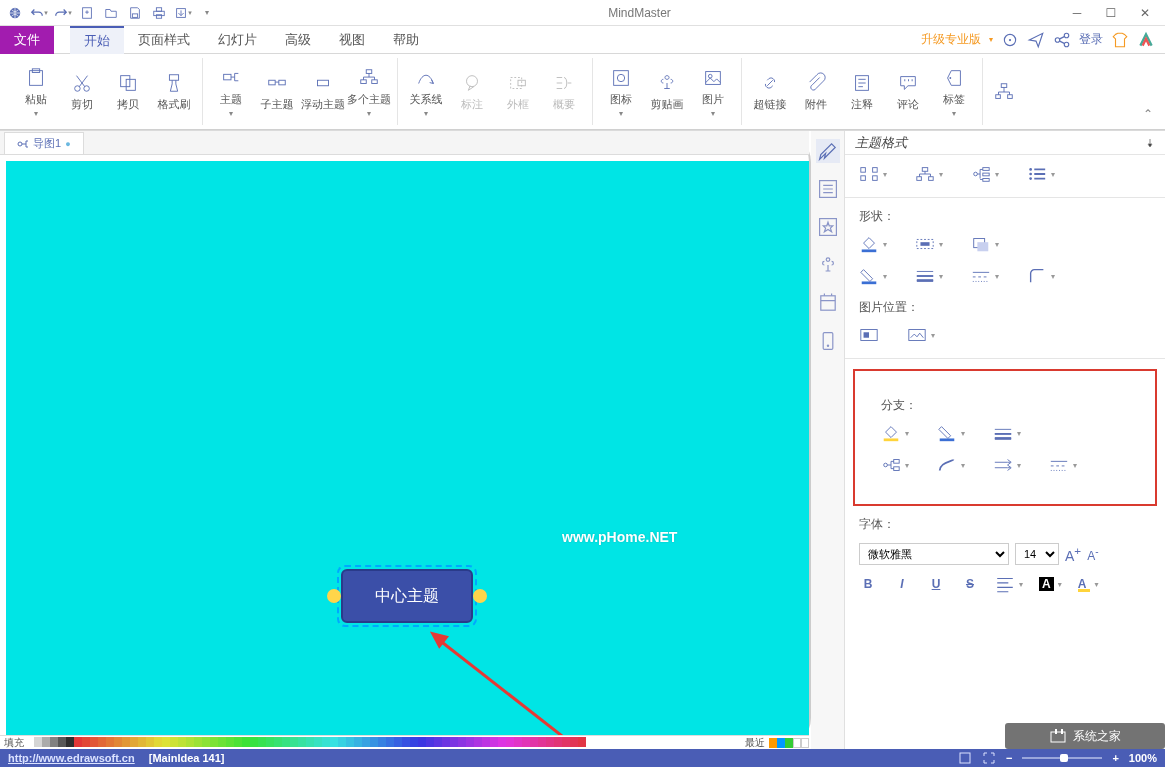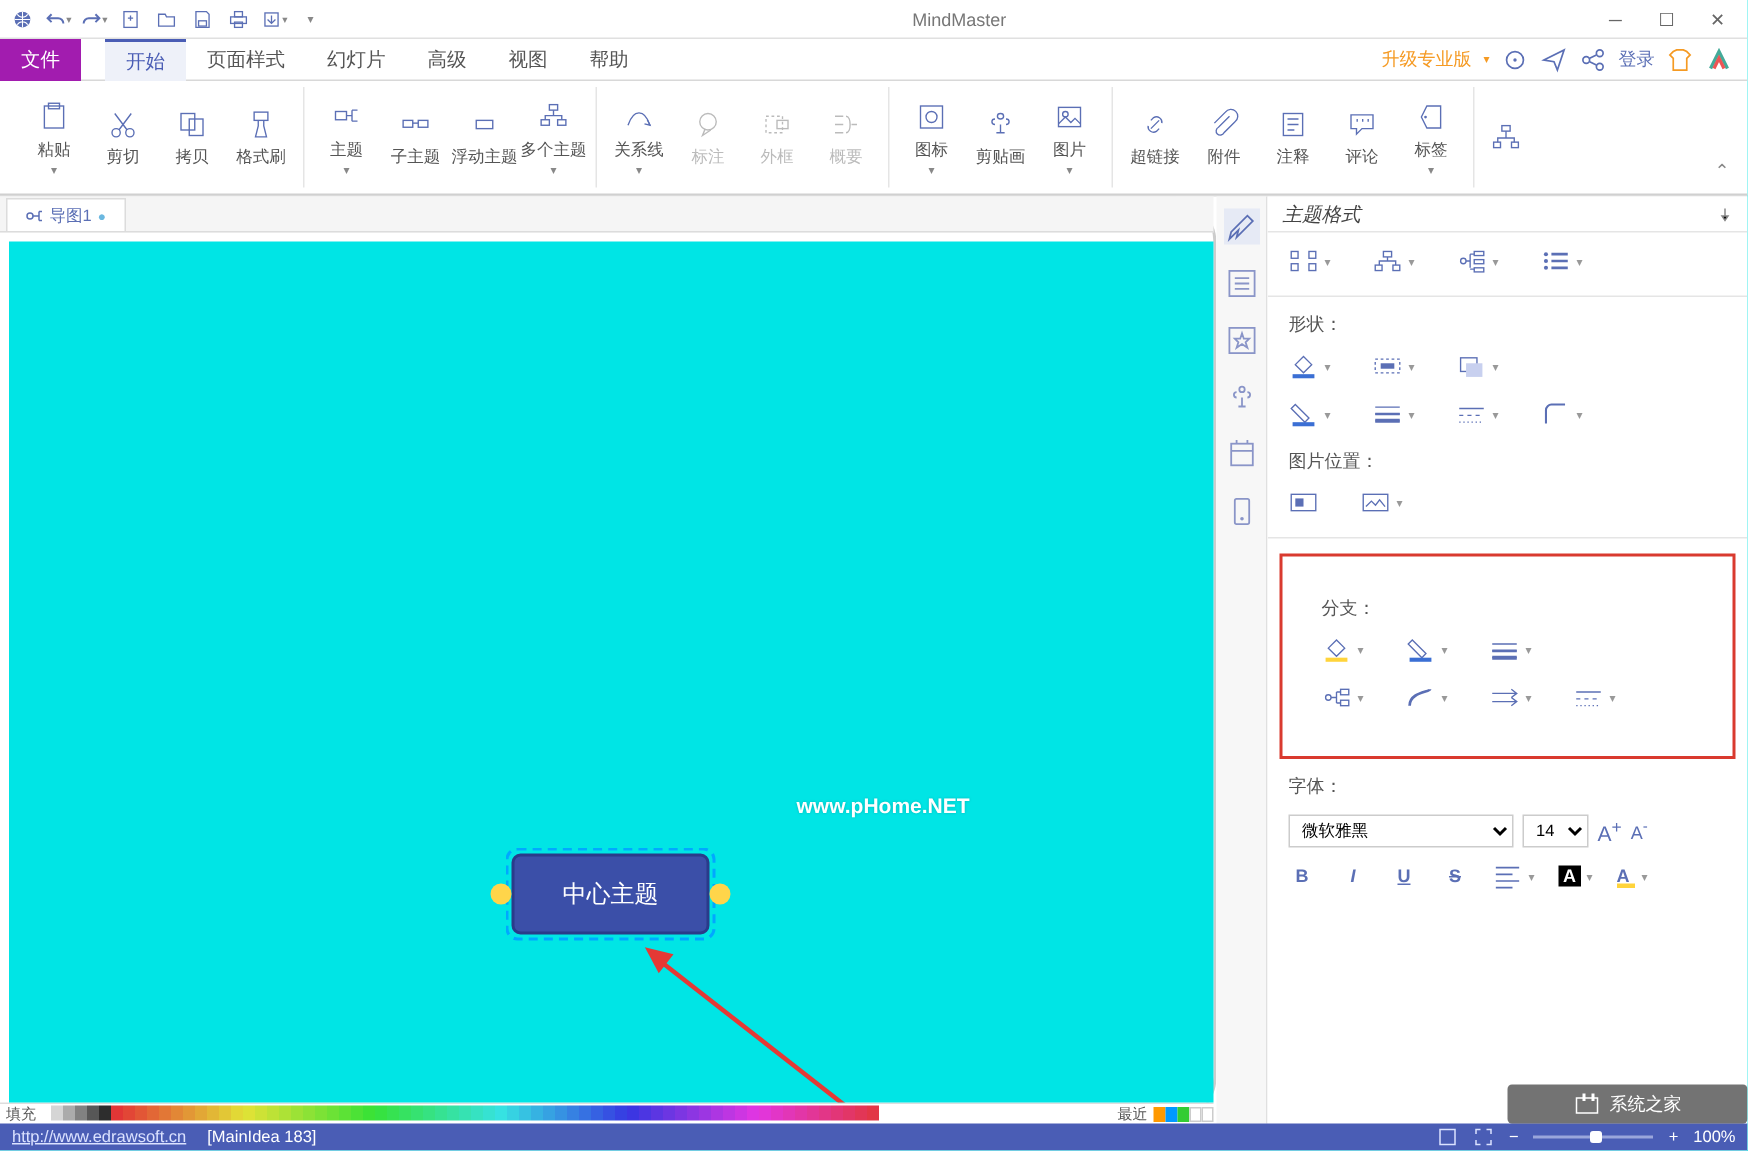--- a/index.html
+++ b/index.html
@@ -38,21 +38,21 @@
 .canvas-wrap { flex: 1 1 auto; display: flex; flex-direction: column; border-right: 2px solid #ccc; min-width: 0; border-radius: 31px; }
 .doc-tabs { height: 24px; background: #f5f5f5; display: flex; align-items: end; border-bottom: 1px solid #dcdcdc; padding-left: 4px; }
 .doc-tab { background: #fff; padding: 3px 12px; font-size: 11px; color: #5b6fb5; border: 1px solid #dcdcdc; border-bottom: none; display: flex; align-items: center; gap: 4px; }
 .doc-tab-icon { width: 12px; height: 12px; color: #5b6fb5; }
 
 .canvas { flex: 1; background: #00e5e5; position: relative; overflow: hidden; margin: 6px 0 0 6px; }
 .central-topic { position: absolute; left: 335px; top: 408px; width: 132px; height: 54px; background: #3b4fa8; border: 2px solid #2a3b8a; border-radius: 6px; color: #fff; display: flex; align-items: center; justify-content: center; font-size: 16px; }
 .central-topic::before { content: ""; position: absolute; inset: -6px; border: 2px dashed #00a8ff; border-radius: 8px; pointer-events: none; }
 .handle { position: absolute; width: 14px; height: 14px; background: #ffd54a; border-radius: 50%; top: 50%; transform: translateY(-50%); }
 .handle.left { left: -16px; } .handle.right { right: -16px; }
-.watermark { position: absolute; left: 525px; top: 368px; color: #fff; font-size: 14px; font-weight: bold; text-shadow: 0 0 2px rgba(0,0,0,.2); }
+.watermark { position: absolute; left: 556px; top: 368px; color: #fff; font-size: 14px; font-weight: bold; text-shadow: 0 0 2px rgba(0,0,0,.2); }
 .arrow-line { position: absolute; left: 430px; top: 475px; width: 180px; height: 3px; background: #e53935; transform: rotate(38deg); transform-origin: left center; }
 .arrow-head { position: absolute; left: 422px; top: 468px; width: 0; height: 0; border-right: 18px solid #e53935; border-top: 8px solid transparent; border-bottom: 8px solid transparent; transform: rotate(38deg); }
 
 
 .side-tabs { width: 34px; background: #f7f7f7; border-right: 1px solid #e0e0e0; display: flex; flex-direction: column; align-items: center; padding-top: 8px; gap: 14px; }
 .side-tab { width: 24px; height: 24px; color: #8a95c8; display: flex; align-items: center; justify-content: center; cursor: pointer; }
 .side-tab.active { color: #5b6fb5; background: #e6eaf5; }
 
 
 .panel { width: 320px; background: #fff; display: flex; flex-direction: column; overflow: hidden; }
@@ -72,21 +72,21 @@
 .style-row { display: flex; gap: 16px; align-items: center; }
 .st-btn { color: #5b6fb5; font-weight: bold; cursor: pointer; width:18px; text-align:center; }
 
 
 .palette-bar { height: 14px; display: flex; align-items: center; padding-left: 4px; gap: 0; background:#fff; border-top:1px solid #ddd; }
 .fill-label { font-size: 10px; color: #555; margin-right: 2px; }
 .sw { width: 8px; height: 10px; display: inline-block; }
 .recent-label { font-size: 10px; color: #555; margin-left: auto; margin-right: 4px; }
 .recent-sw { display:flex; }
 
-.statusbar { height: 18px; background: #4a5db5; color: #fff; display: flex; align-items: center; padding: 0 8px; font-size: 11px; gap: 14px; position: absolute; bottom: 0; left: 0; right: 0; }
+.statusbar { height: 18px; background: #4a5db5; color: #fff; display: flex; align-items: center; padding: 0 8px; font-size: 11px; gap: 14px; position: absolute; bottom: 0; left: 0; right: 0; font-weight: bold; }
 .statusbar a { color: #dbe2ff; text-decoration: underline; }
 .status-right { margin-left: auto; display: flex; align-items: center; gap: 10px; }
 .status-icon { width: 14px; height: 14px; color: #dbe2ff; }
 .zoom-slider { width: 80px; height: 2px; background: #9aa6db; position: relative; }
 .zoom-thumb { width: 8px; height: 8px; background: #fff; border-radius: 2px; position: absolute; top: -3px; left: 38px; }
 
 .corner-wm { position: absolute; right: 0; bottom: 18px; width: 160px; height: 26px; background: rgba(0,0,0,.55); color: #fff; font-size: 12px; display: flex; align-items: center; justify-content: center; border-radius: 3px; }
 
 .pin { width:10px; height:10px; color:#888; }
 </style>
@@ -695,21 +695,21 @@
             <span style="display:inline-block;width:12px;height:3px;background:#ffd43b;margin-left:-10px;margin-top:12px"></span>
             <span class="dd">▾</span>
           </span>
       </div>
     </div>
   </div>
 </div>
 
 <div class="statusbar">
   <a>http://www.edrawsoft.cn</a>
-  <span>[MainIdea 183]</span>
+  <span>[MainIdea 141]</span>
   <div class="status-right">
     <svg class="status-icon" viewBox="0 0 14 14">
         <rect x="2" y="2" width="10" height="10" stroke="currentColor" fill="none"></rect>
       </svg>
     <svg class="status-icon" viewBox="0 0 14 14">
         <path d="M2 5V2h3M12 5V2H9M2 9v3h3M12 9v3H9" stroke="currentColor" fill="none"></path>
       </svg>
     <span>−</span>
     <div class="zoom-slider">
         <div class="zoom-thumb"></div>

